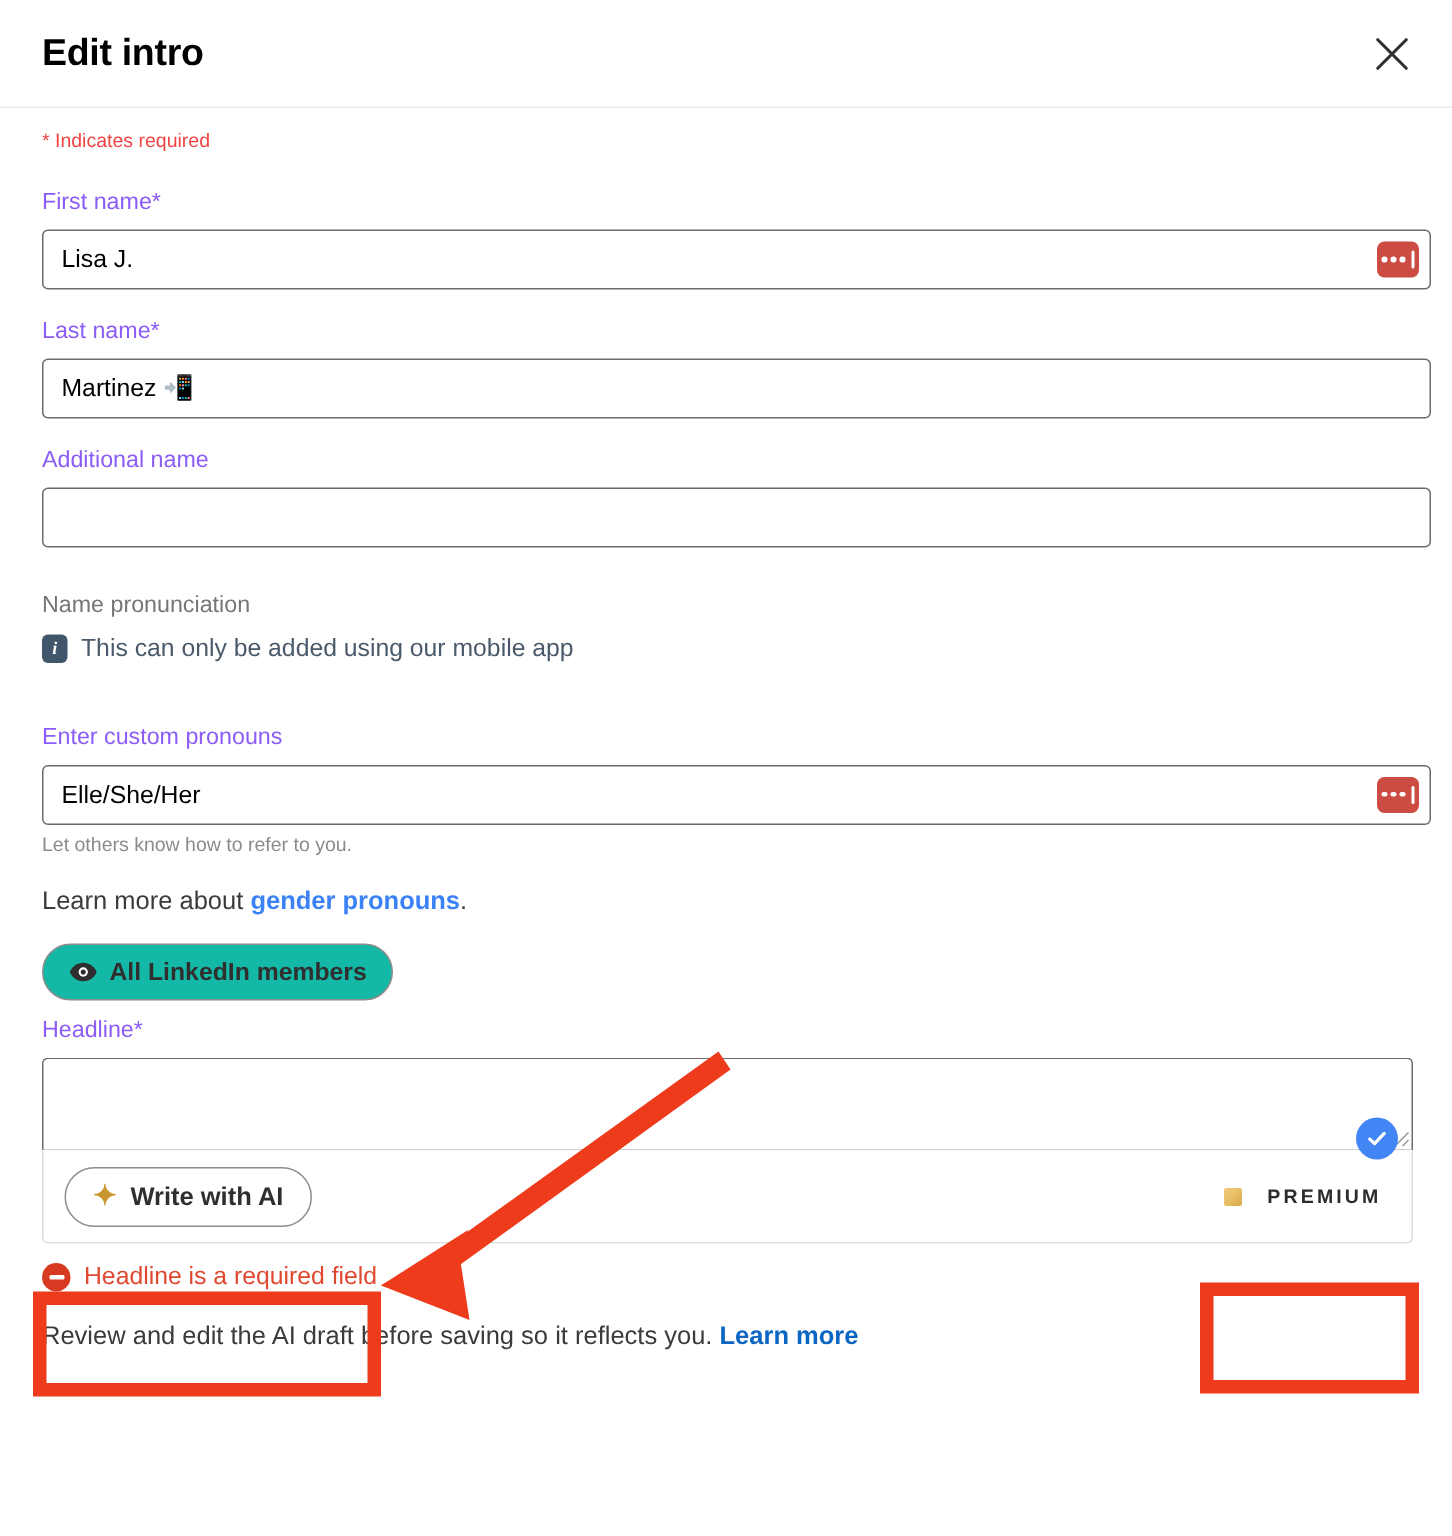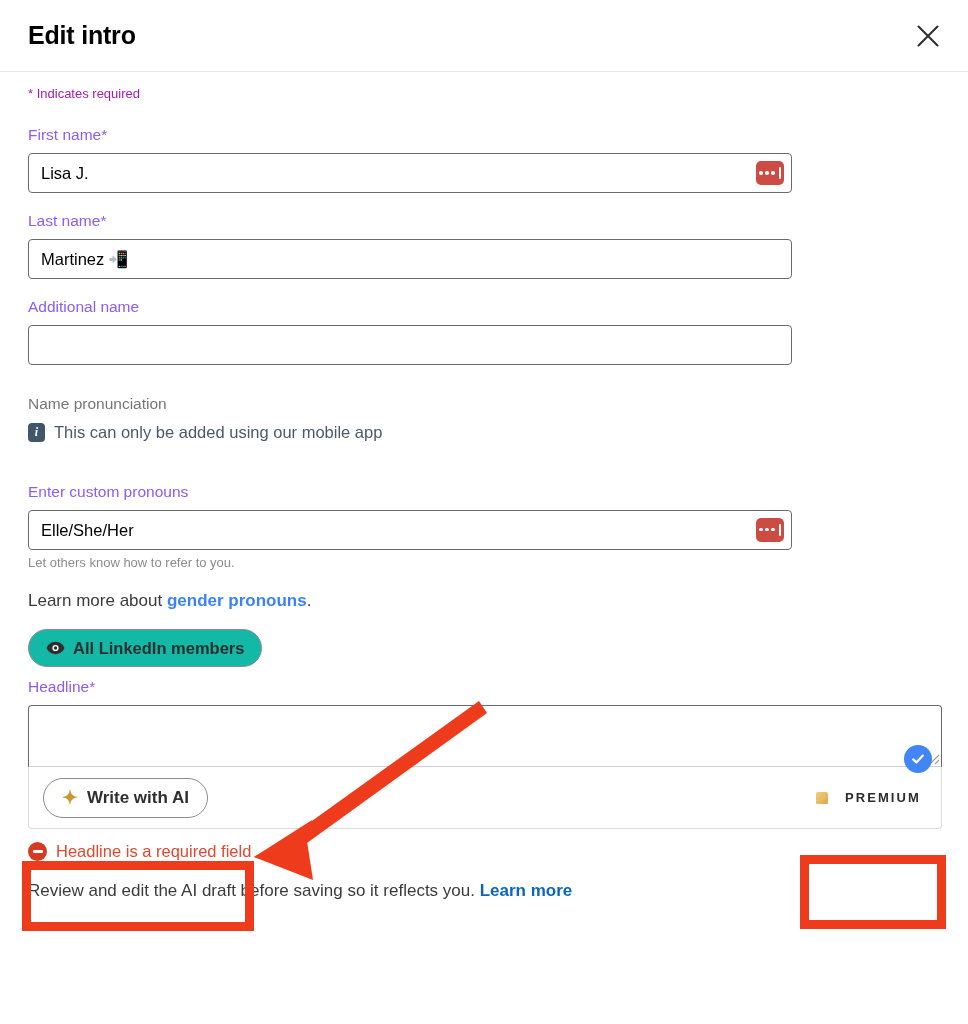--- a/index.html
+++ b/index.html
@@ -43,38 +43,38 @@
     border: none;
   }
   .close-btn svg { display: block; }
 
   
   .modal-body {
     padding: 14px 28px 0 28px;
   }
   .required-note {
     font-size: 13px;
-    color: #a21caf;
+    color: #ef4444;
     margin: 0 0 22px 0;
     line-height: 1.3;
   }
 
   .field-group { margin-bottom: 18px; }
 
   .field-label {
     display: block;
     font-size: 15.5px;
     color: #8b5cf6;
     margin-bottom: 7px;
     line-height: 1.35;
   }
 
   .input-wrap {
     position: relative;
-    width: 764px;
+    width: 926px;
   }
   .text-input {
     width: 100%;
     height: 40px;
     border: 1px solid #6b6b6b;
     border-radius: 4px;
     background: #ffffff;
     font-family: "Liberation Sans", sans-serif;
     font-size: 16.5px;
     color: #000000;

